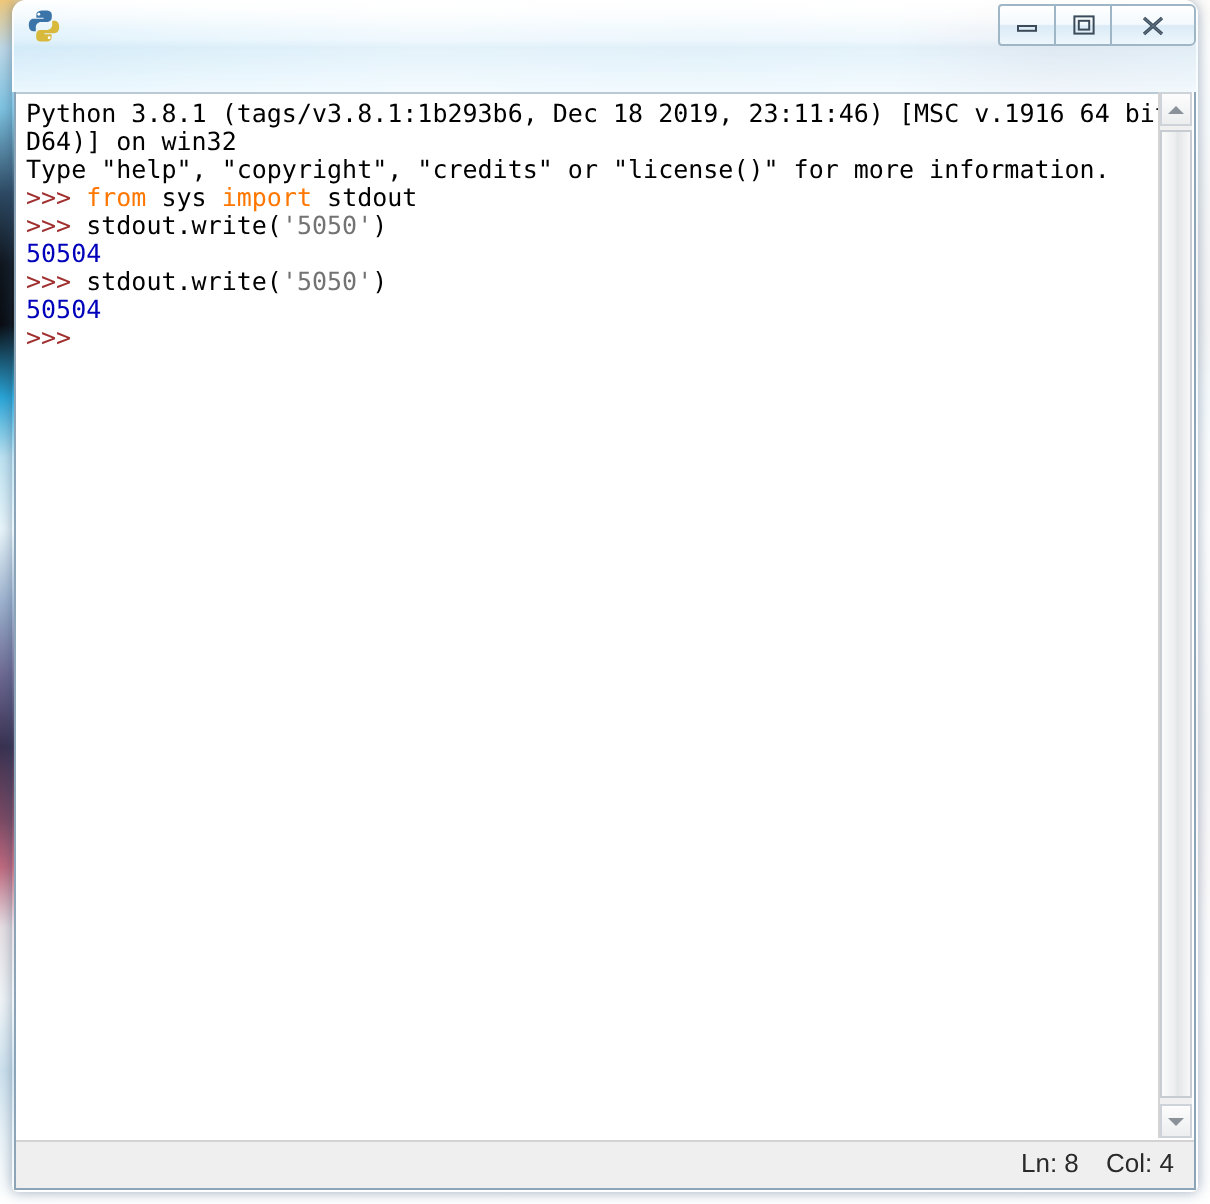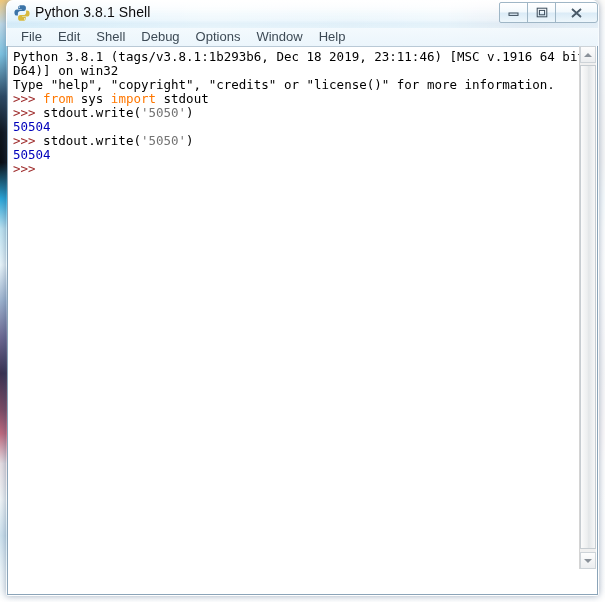--- a/index.html
+++ b/index.html
@@ -227,21 +227,20 @@
 
   <div id="titlebar">
 
     <svg id="app-icon" viewBox="0 0 18 18">
       <path d="M8.6 1.2c-1.9 0-3.4.5-3.4 2.1v1.6h3.6v.5H3.9c-1.3 0-2.5.9-2.5 3.1 0 1.9.9 3.1 2.2 3.1h1.3V9.6c0-1.4 1.2-2.6 2.6-2.6h3.3c1.2 0 2.1-1 2.1-2.2V3.3c0-1.2-1-2-2.2-2.1H8.6z" fill="#3b74a8"></path>
       <circle cx="6.4" cy="3.1" r="0.72" fill="#ffffff"></circle>
       <path d="M9.4 16.8c1.9 0 3.4-.5 3.4-2.1v-1.6H9.2v-.5h4.9c1.3 0 2.5-.9 2.5-3.1 0-1.9-.9-3.1-2.2-3.1h-1.3v2c0 1.4-1.2 2.6-2.6 2.6H7.2c-1.2 0-2.1 1-2.1 2.2v1.5c0 1.2 1 2 2.2 2.1h2.1z" fill="#d8b93c"></path>
       <circle cx="11.6" cy="14.9" r="0.72" fill="#ffffff"></circle>
     </svg>
 
-    <div id="title-text">Python 3.8.1 Shell</div>
 
     <div class="winbtn" id="btn-min">
       <div class="glyph">
         <svg width="11" height="9" viewBox="0 0 11 9">
           <rect x="1" y="5" width="9" height="2.4" fill="none" stroke="#3b4b59" stroke-width="1"></rect>
         </svg>
       </div>
     </div>
 
     <div class="winbtn" id="btn-max">
@@ -256,43 +255,40 @@
     <div class="winbtn" id="btn-close">
       <div class="glyph">
         <svg width="13" height="12" viewBox="0 0 13 12">
           <path d="M2 2 L11 10 M11 2 L2 10" stroke="#3b4b59" stroke-width="1.7" fill="none"></path>
           <path d="M2 2 L11 10 M11 2 L2 10" stroke="#5d6f80" stroke-width="0.6" fill="none"></path>
         </svg>
       </div>
     </div>
   </div>
 
-  <div id="menubar">
-    <div class="menu-item">File</div>
-    <div class="menu-item">Edit</div>
-    <div class="menu-item">Shell</div>
-    <div class="menu-item">Debug</div>
-    <div class="menu-item">Options</div>
-    <div class="menu-item">Window</div>
-    <div class="menu-item">Help</div>
-  </div>
 
   <div id="client">
 
     <div id="textarea">
       <div id="codeblock"><span class="ln"><span class="tok-plain">Python 3.8.1 (tags/v3.8.1:1b293b6, Dec 18 2019, 23:11:46) [MSC v.1916 64 bit (AM</span></span><span class="ln"><span class="tok-plain">D64)] on win32</span></span><span class="ln"><span class="tok-plain">Type "help", "copyright", "credits" or "license()" for more information.</span></span><span class="ln"><span class="tok-prompt">&gt;&gt;&gt; </span><span class="tok-keyword">from</span><span class="tok-plain"> sys </span><span class="tok-keyword">import</span><span class="tok-plain"> stdout</span></span><span class="ln"><span class="tok-prompt">&gt;&gt;&gt; </span><span class="tok-plain">stdout.write(</span><span class="tok-string">'5050'</span><span class="tok-plain">)</span></span><span class="ln"><span class="tok-output">50504</span></span><span class="ln"><span class="tok-prompt">&gt;&gt;&gt; </span><span class="tok-plain">stdout.write(</span><span class="tok-string">'5050'</span><span class="tok-plain">)</span></span><span class="ln"><span class="tok-output">50504</span></span><span class="ln"><span class="tok-prompt">&gt;&gt;&gt; </span></span></div>
     </div>
 
     <div id="vscroll">
       <div class="sb-btn" id="sb-up">
         <div class="sb-arrow up"></div>
       </div>
       <div id="sb-thumb"></div>
       <div class="sb-btn" id="sb-down">
         <div class="sb-arrow down"></div>
       </div>
     </div>
 
     <div id="hstrip"></div>
 
+    <div id="statusbar">
+      <div id="status-right">
+        <span>Ln: 8</span>
+        <span>Col: 4</span>
+      </div>
+    </div>
 
   </div>
 </div>
 
 </body></html>

